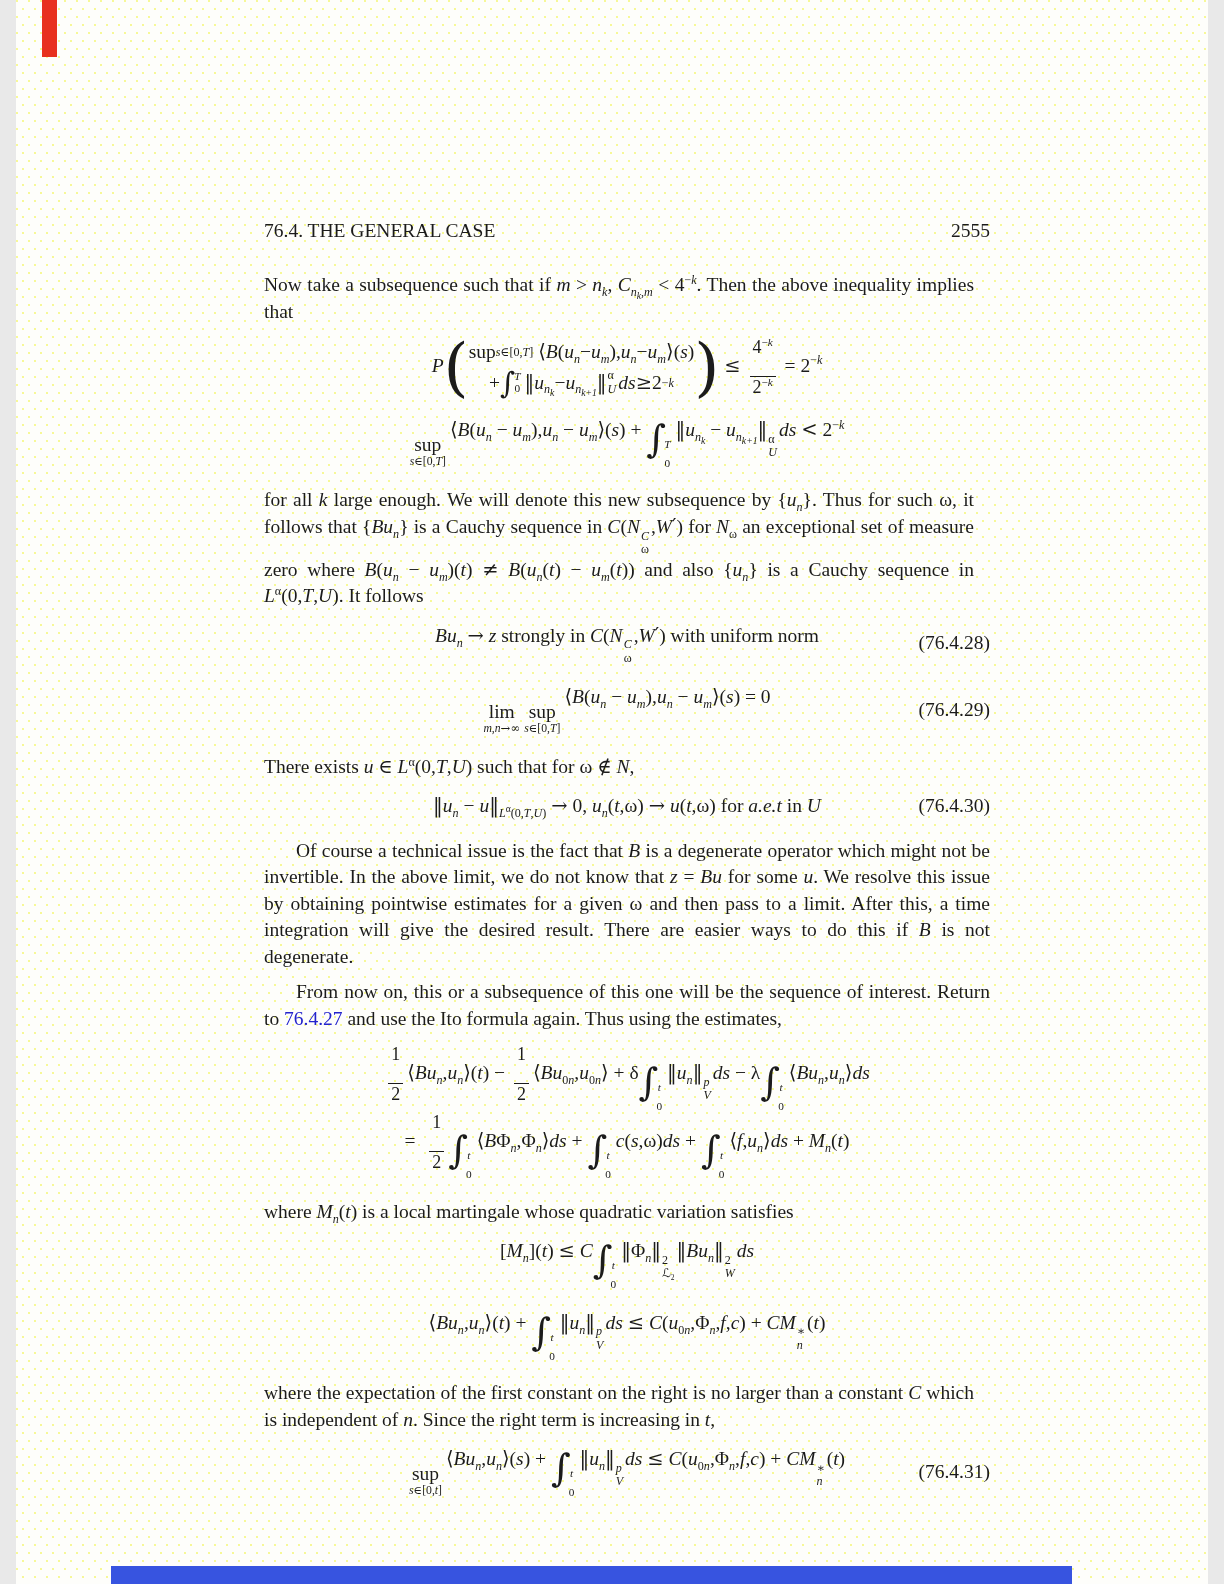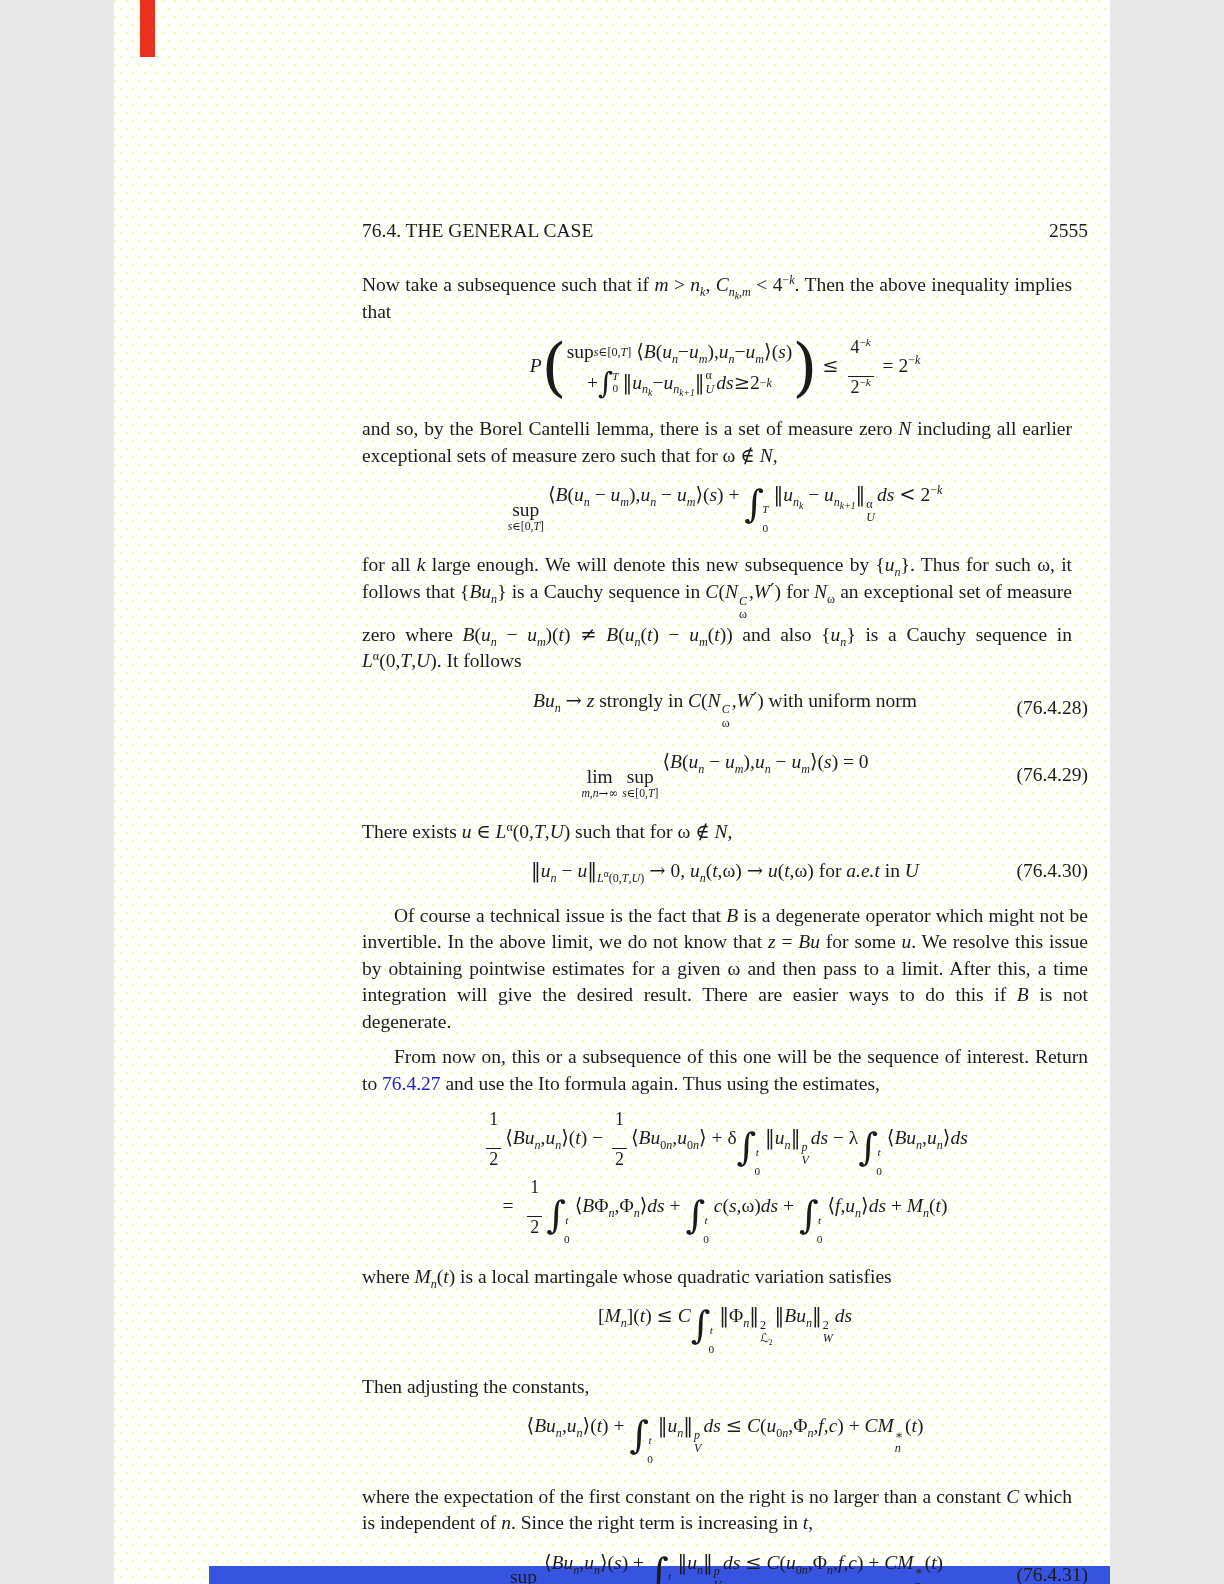--- a/index.html
+++ b/index.html
@@ -1,18 +1,18 @@
 <!DOCTYPE html>
 <html><head>
 <meta charset="utf-8">
 <style>
   html,body { margin:0; padding:0; background:#e9e9e9; }
   .page {
     position:relative;
-    width:996px; height:1584px;
+    width:1192px; height:1584px;
     margin:0 auto;
     background-color:#fefefb;
     background-image:
       radial-gradient(circle 1.2px at 1.2px 1.2px, rgba(246,248,140,0.9) 90%, rgba(0,0,0,0) 91%),
       radial-gradient(circle 1.2px at 1.2px 1.2px, rgba(246,248,140,0.9) 90%, rgba(0,0,0,0) 91%);
     background-size:12px 16px, 12px 16px;
     background-position:0 0, 6px 8px;
     font-family:"Liberation Serif","DejaVu Serif",serif;
     color:#1b1b1b;
     font-size:19.5px;
@@ -74,21 +74,20 @@
               <span><i>T</i></span>
               <span>0</span>
             </span><span class="sym">‖</span><i>u<sub>n<sub>k</sub></sub></i> − <i>u<sub>n<sub>k+1</sub></sub></i><span class="sym">‖</span><span class="ss">
               <span>α</span>
               <span><i>U</i></span>
             </span><i>ds</i> <span class="sym">≥</span> 2<sup>−<i>k</i></sup></span>
         </span><span class="bigp">)</span> <span class="sym">≤</span> <span class="frac">
           <span>4<sup>−<i>k</i></sup></span>
           <span class="den">2<sup>−<i>k</i></sup></span>
         </span> = 2<sup>−<i>k</i></sup></div>
-      <div class="p">and so, by the Borel Cantelli lemma, there is a set of measure zero <i>N</i> including all earlier exceptional sets of measure zero such that for ω <span class="sym">∉</span> <i>N</i>,</div>
       <div class="disp"><span class="op">
           <span>sup</span>
           <span class="ub"><i>s</i><span class="sym">∈</span>[0,<i>T</i>]</span>
         </span><span class="sym">⟨</span><i>B</i>(<i>u<sub>n</sub></i> − <i>u<sub>m</sub></i>),<i>u<sub>n</sub></i> − <i>u<sub>m</sub></i><span class="sym">⟩</span>(<i>s</i>) + <span class="sym int intb">∫</span><span class="il ilb">
           <span><i>T</i></span>
           <span>0</span>
         </span><span class="sym">‖</span><i>u<sub>n<sub>k</sub></sub></i> − <i>u<sub>n<sub>k+1</sub></sub></i><span class="sym">‖</span><span class="ss">
           <span>α</span>
           <span><i>U</i></span>
         </span><i>ds</i> <span class="sym">&lt;</span> 2<sup>−<i>k</i></sup></div>
@@ -146,21 +145,20 @@
       <div class="disp">[<i>M<sub>n</sub></i>](<i>t</i>) <span class="sym">≤</span> <i>C</i><span class="sym int intb">∫</span><span class="il ilb">
           <span><i>t</i></span>
           <span>0</span>
         </span><span class="sym">‖</span>Φ<sub><i>n</i></sub><span class="sym">‖</span><span class="ss">
           <span>2</span>
           <span><span class="sym">ℒ</span><sub>2</sub></span>
         </span><span class="sym">‖</span><i>Bu<sub>n</sub></i><span class="sym">‖</span><span class="ss">
           <span>2</span>
           <span><i>W</i></span>
         </span><i>ds</i></div>
-      <div class="p">Then adjusting the constants,</div>
       <div class="disp"><span class="sym">⟨</span><i>Bu<sub>n</sub></i>,<i>u<sub>n</sub></i><span class="sym">⟩</span>(<i>t</i>) + <span class="sym int intb">∫</span><span class="il ilb">
           <span><i>t</i></span>
           <span>0</span>
         </span><span class="sym">‖</span><i>u<sub>n</sub></i><span class="sym">‖</span><span class="ss">
           <span><i>p</i></span>
           <span><i>V</i></span>
         </span><i>ds</i> <span class="sym">≤</span> <i>C</i>(<i>u</i><sub>0<i>n</i></sub>,Φ<sub><i>n</i></sub>,<i>f</i>,<i>c</i>) + <i>CM</i><span class="ss">
           <span>∗</span>
           <span><i>n</i></span>
         </span>(<i>t</i>)</div>

